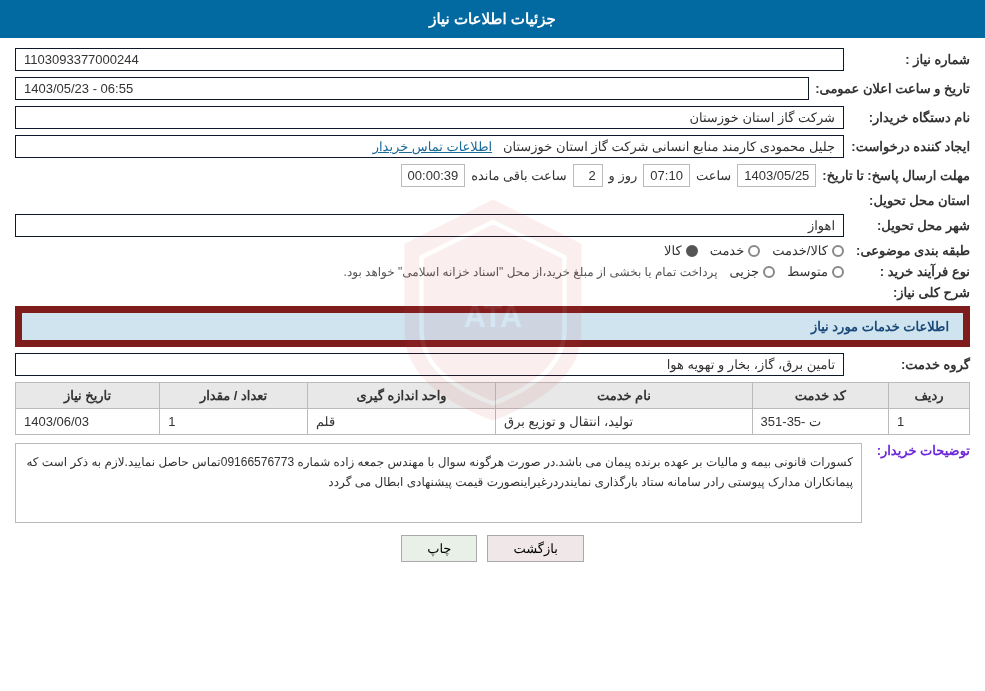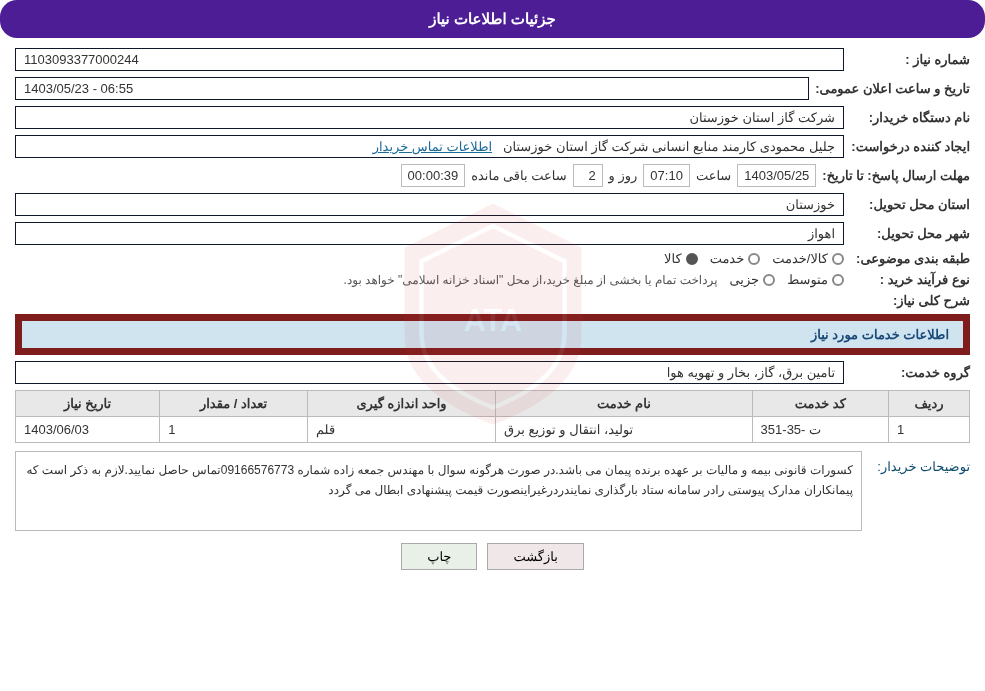--- a/index.html
+++ b/index.html
@@ -10,27 +10,26 @@
       font-size: 13px;
       color: #333;
     }
     .page-wrapper {
       max-width: 985px;
       margin: 0 auto;
       background: #fff;
       min-height: 691px;
     }
     .header-bar {
-      background: #4c1d95;
+      background: #0369a1;
       color: #fff;
       text-align: center;
       padding: 10px 15px;
       font-size: 15px;
       font-weight: bold;
-      border-radius: 17px;
     }
     .label {
       color: #333;
       font-weight: bold;
       white-space: nowrap;
       min-width: 120px;
       text-align: right;
     }
     .value-box {
       border: 1px solid #0f172a;
@@ -122,25 +121,24 @@
     .buyer-notes {
       border: 1px solid #bbb;
       background: #fff;
       padding: 8px;
       min-height: 80px;
       font-size: 12px;
       line-height: 1.7;
       text-align: right;
     }
     .buyer-label {
-      font-weight: normal;
-      color: #0c4a6e;
+      font-weight: bold;
+      color: #6d28d9;
       white-space: nowrap;
       min-width: 100px;
-      margin-top: 8px;
     }
     .buyer-row {
       display: flex;
       align-items: flex-start;
       gap: 8px;
       margin-top: 8px;
     }
     .button-row {
       display: flex;
       justify-content: center;
@@ -232,21 +230,20 @@
         <div class="small-box">07:10</div>
         <span>روز و</span>
         <div class="small-box" style="min-width:30px;">2</div>
         <span>ساعت باقی مانده</span>
         <div class="small-box">00:00:39</div>
       </div>
     </div>
 
     <div class="full-row">
       <span class="label">استان محل تحویل:</span>
-      <div class="value-box flex-fill">خوزستان</div>
     </div>
 
     <div class="full-row">
       <span class="label">شهر محل تحویل:</span>
       <div class="value-box flex-fill">اهواز</div>
     </div>
 
     <div class="full-row">
       <span class="label">طبقه بندی موضوعی:</span>
       <div class="radio-group">

